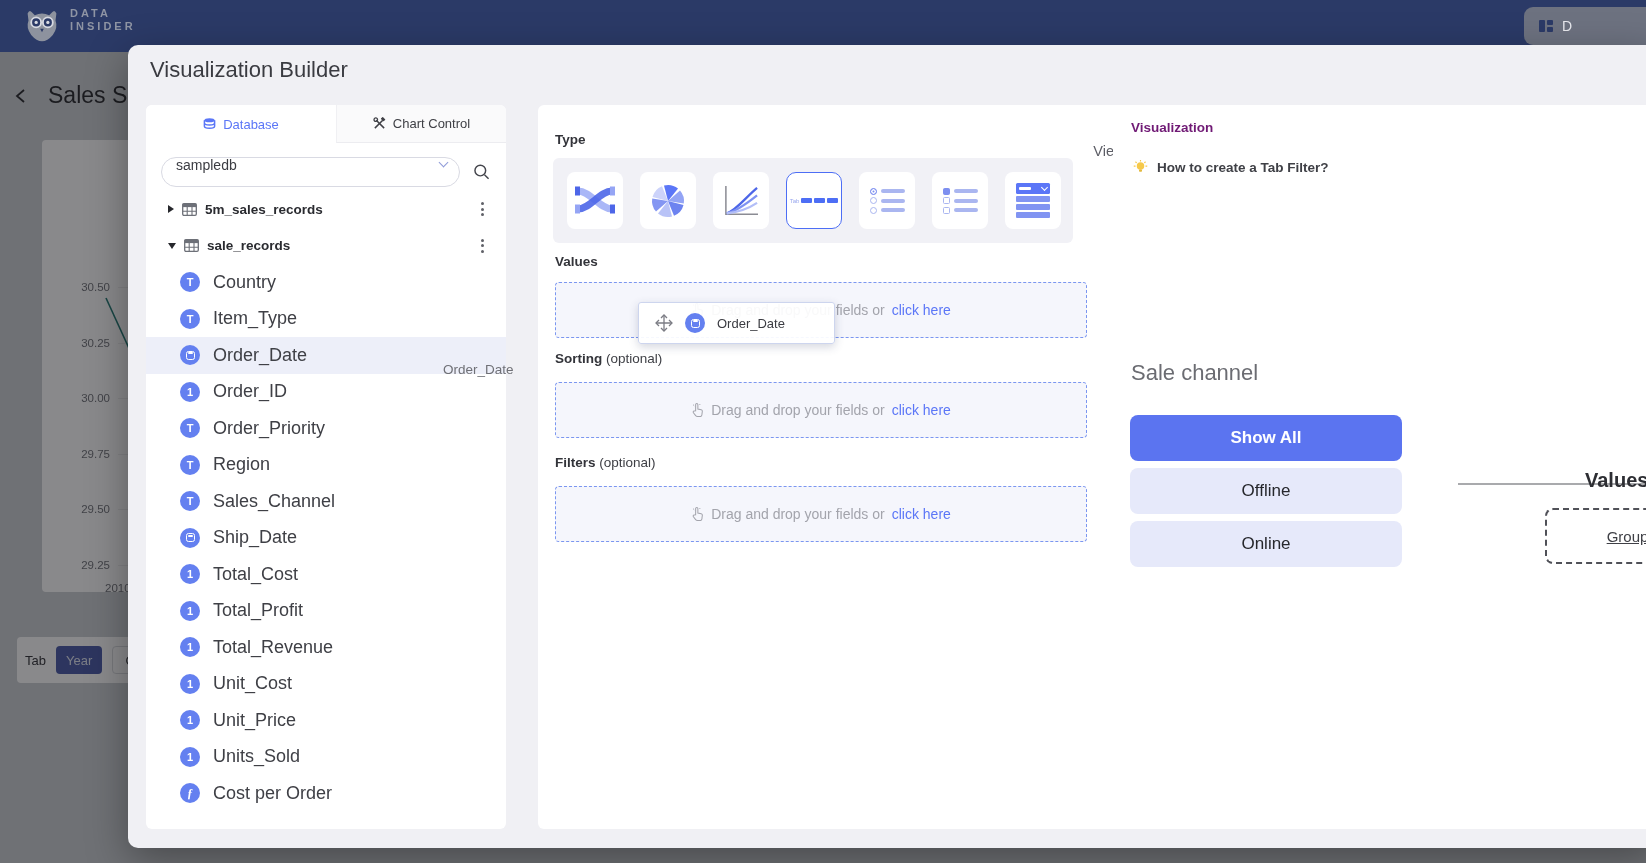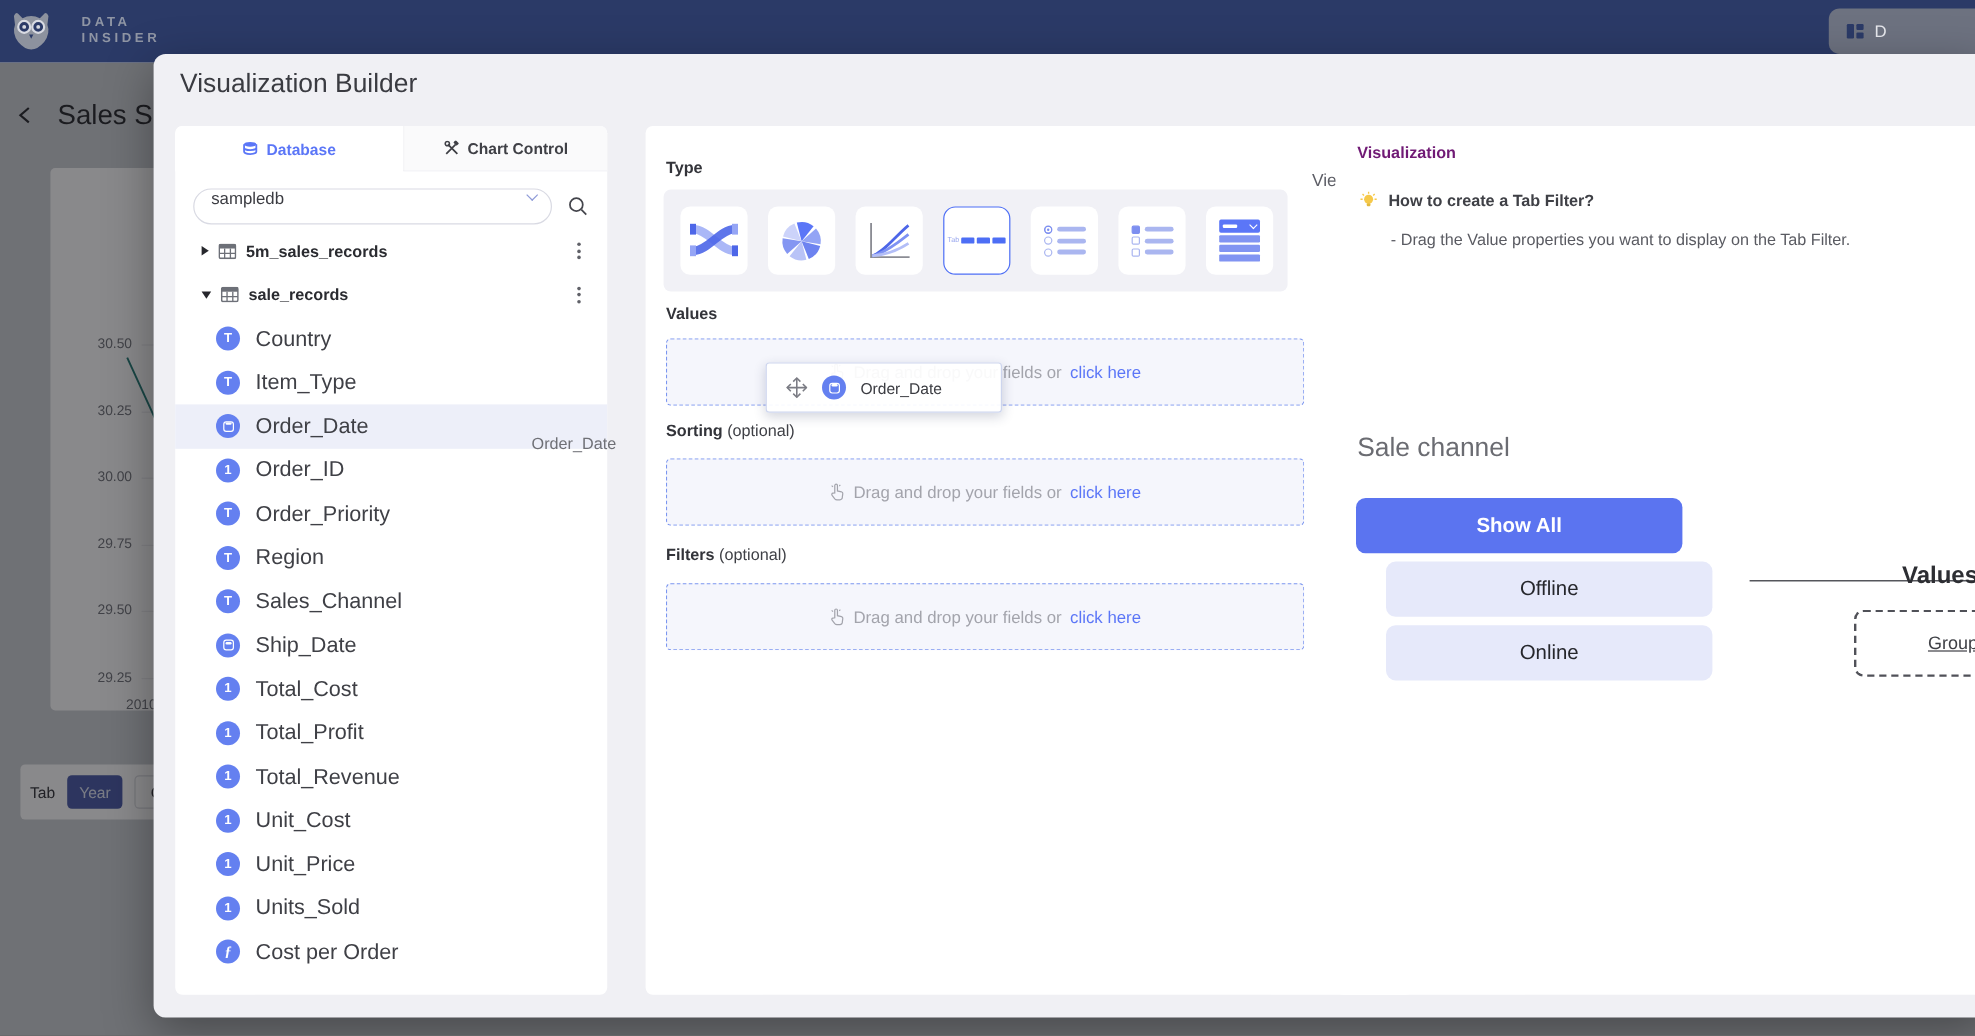--- a/index.html
+++ b/index.html
@@ -2,21 +2,21 @@
 <html><head>
 <meta charset="utf-8">
 <style>
   * { margin:0; padding:0; box-sizing:border-box; }
   html,body { background:#111; }
   body { font-family:"Liberation Sans", sans-serif; }
   .screen { position:relative; width:1646px; height:863px; overflow:hidden; background:#c9ccd1; }
 
   
   .navbar { position:absolute; left:0; top:0; width:1646px; height:52px; background:#2b3a67; z-index:40; }
-  .logo-wrap { position:absolute; left:8px; top:7px; display:flex; gap:24px; align-items:center; }
+  .logo-wrap { position:absolute; left:24px; top:7px; display:flex; gap:10px; align-items:flex-start; }
   .logo-text { color:#8f95a4; font-size:11px; font-weight:bold; letter-spacing:3px; line-height:13px; }
   .corner-btn { position:absolute; left:1524px; top:7px; width:150px; height:38px; background:#6d7280; border-radius:9px; display:flex; align-items:center; gap:8px; padding-left:14px; }
   .corner-btn span { color:#e8e9ee; font-size:14px; }
 
   
   .page { position:absolute; inset:0; top:52px; background:#c9ccd1; z-index:1; }
   .bg-header { position:absolute; left:0; top:30px; display:flex; align-items:center; gap:20px; padding-left:14px; }
   .bg-title { font-size:23px; color:#1b1c20; font-weight:500; white-space:nowrap; }
   .chart-card { position:absolute; left:42px; top:88px; width:800px; height:452px; background:#fff; border-radius:4px; }
   .ytick { position:absolute; width:60px; text-align:right; font-size:11.5px; color:#6a6c73; }
@@ -33,21 +33,21 @@
   
   .modal { position:absolute; left:128px; top:45px; width:1530px; height:803px; background:#f0f0f4; border-radius:10px 0 0 10px; box-shadow:0 12px 40px rgba(0,0,0,.35); z-index:50; }
   .modal-title { position:absolute; left:22px; top:12px; font-size:22px; font-weight:500; color:#3a3b41; }
   .card { position:absolute; background:#fff; border-radius:6px; }
   .card-left   { left:18px;  top:60px; width:360px; height:724px; }
   .card-mid    { left:410px; top:60px; width:640px; height:724px; }
   .card-right  { left:985px; top:60px; width:560px; height:724px; }
 
   
   .dbtabs { display:flex; height:38px; }
-  .dbtab { display:flex; align-items:center; justify-content:center; gap:7px; font-size:13px; font-weight:700; }
+  .dbtab { display:flex; align-items:center; justify-content:center; gap:7px; font-size:13px; font-weight:400; }
   .dbtab.active { width:190px; color:#5b76f7; background:#fff; border-radius:6px 0 0 0; }
   .dbtab.inactive { width:170px; color:#3f4046; background:#fafafb; border-left:1px solid #f0f0f3; border-bottom:1px solid #ececf0; border-radius:0 6px 0 0; }
   .search-row { position:absolute; left:15px; top:52px; width:330px; display:flex; align-items:center; }
   .src-select { width:307px; height:30px; border:1px solid #d9dae3; border-radius:16px; background:#fff; display:flex; align-items:center; padding:0 12px 15px 14px; }
   .src-select span { flex:1; font-size:14px; color:#3b3c42; }
   .chev { width:7px; height:7px; border-right:1.6px solid #8f9bd8; border-bottom:1.6px solid #8f9bd8; transform:rotate(45deg); margin-top:-4px; }
   .chev.gray { border-color:#85868e; }
   .tree { position:absolute; left:0; top:86px; right:0; }
   .trow { height:36.5px; display:flex; align-items:center; }
   .trow.tbl { padding-left:22px; gap:8px; }
@@ -95,21 +95,21 @@
   .chip-label { font-size:13px; color:#3b3c42; }
 
   
   .viz-title { position:absolute; left:18px; top:15px; font-size:13.5px; font-weight:700; color:#701a75; }
   .tip-row { position:absolute; left:20px; top:54px; display:flex; align-items:center; gap:9px; }
   .tip-title { font-size:13.5px; font-weight:700; color:#3f4046; }
   .tip-body { position:absolute; left:46px; top:87px; font-size:13.5px; color:#5a5b62; white-space:nowrap; }
   .preview-title { position:absolute; left:18px; top:255px; font-size:22px; font-weight:500; color:#6b6c72; }
   .opt-btn { position:absolute; left:17px; width:272px; height:46px; border-radius:8px; display:flex; align-items:center; justify-content:center; font-size:17px; }
   .opt-btn.primary { background:#5b74f0; color:#fff; font-weight:700; }
-  .opt-btn.soft { background:#e6e9fa; color:#26272c;margin-left:25px; }
+  .opt-btn.soft { background:#e6e9fa; color:#26272c; }
   .annot-heading { position:absolute; left:1585px; top:424px; font-size:20px; font-weight:700; color:#2d2e33; white-space:nowrap; z-index:55; }
   .annot-box { position:absolute; left:1545px; top:463px; width:165px; height:56px; border:2px dashed #505158; border-radius:8px; display:flex; align-items:center; justify-content:center; z-index:55; }
   .annot-box span { font-size:15px; color:#3f4046; text-decoration:underline; white-space:nowrap; }
   .arrow-svg { position:absolute; left:1325px; top:425px; z-index:55; }
 </style>
 </head>
 <body>
 
 <div class="screen">
 
@@ -447,21 +447,20 @@
     <div class="card card-right">
       <div class="viz-title">Visualization</div>
       <div class="tip-row">
         <svg width="15" height="16" viewBox="0 0 16 16">
           <circle cx="8" cy="7" r="4" fill="#f6c94a"></circle>
           <rect x="6.4" y="10.6" width="3.2" height="2.5" rx="0.8" fill="#e3b93e"></rect>
           <path d="M8 0.4v1.7 M2.6 2.4l1.3 1.3 M13.4 2.4 12.1 3.7 M0.8 7h1.9 M13.3 7h1.9" stroke="#f6c94a" stroke-width="1.2"></path>
         </svg>
         <span class="tip-title">How to create a Tab Filter?</span>
       </div>
-      <div class="tip-body">- Drag the Value properties you want to display on the Tab Filter.</div>
 
       <div class="preview-title">Sale channel</div>
       <div class="opt-btn primary" style="top:310px;">Show All</div>
       <div class="opt-btn soft" style="top:363px;">Offline</div>
       <div class="opt-btn soft" style="top:416px;">Online</div>
     </div>
 
     <svg class="arrow-svg" width="265" height="30">
       <path d="M5 14 H245" stroke="#55565c" stroke-width="1.2" fill="none"></path>
       <path d="M238 6 L250 14 L238 22" stroke="#55565c" stroke-width="1.2" fill="none"></path>

